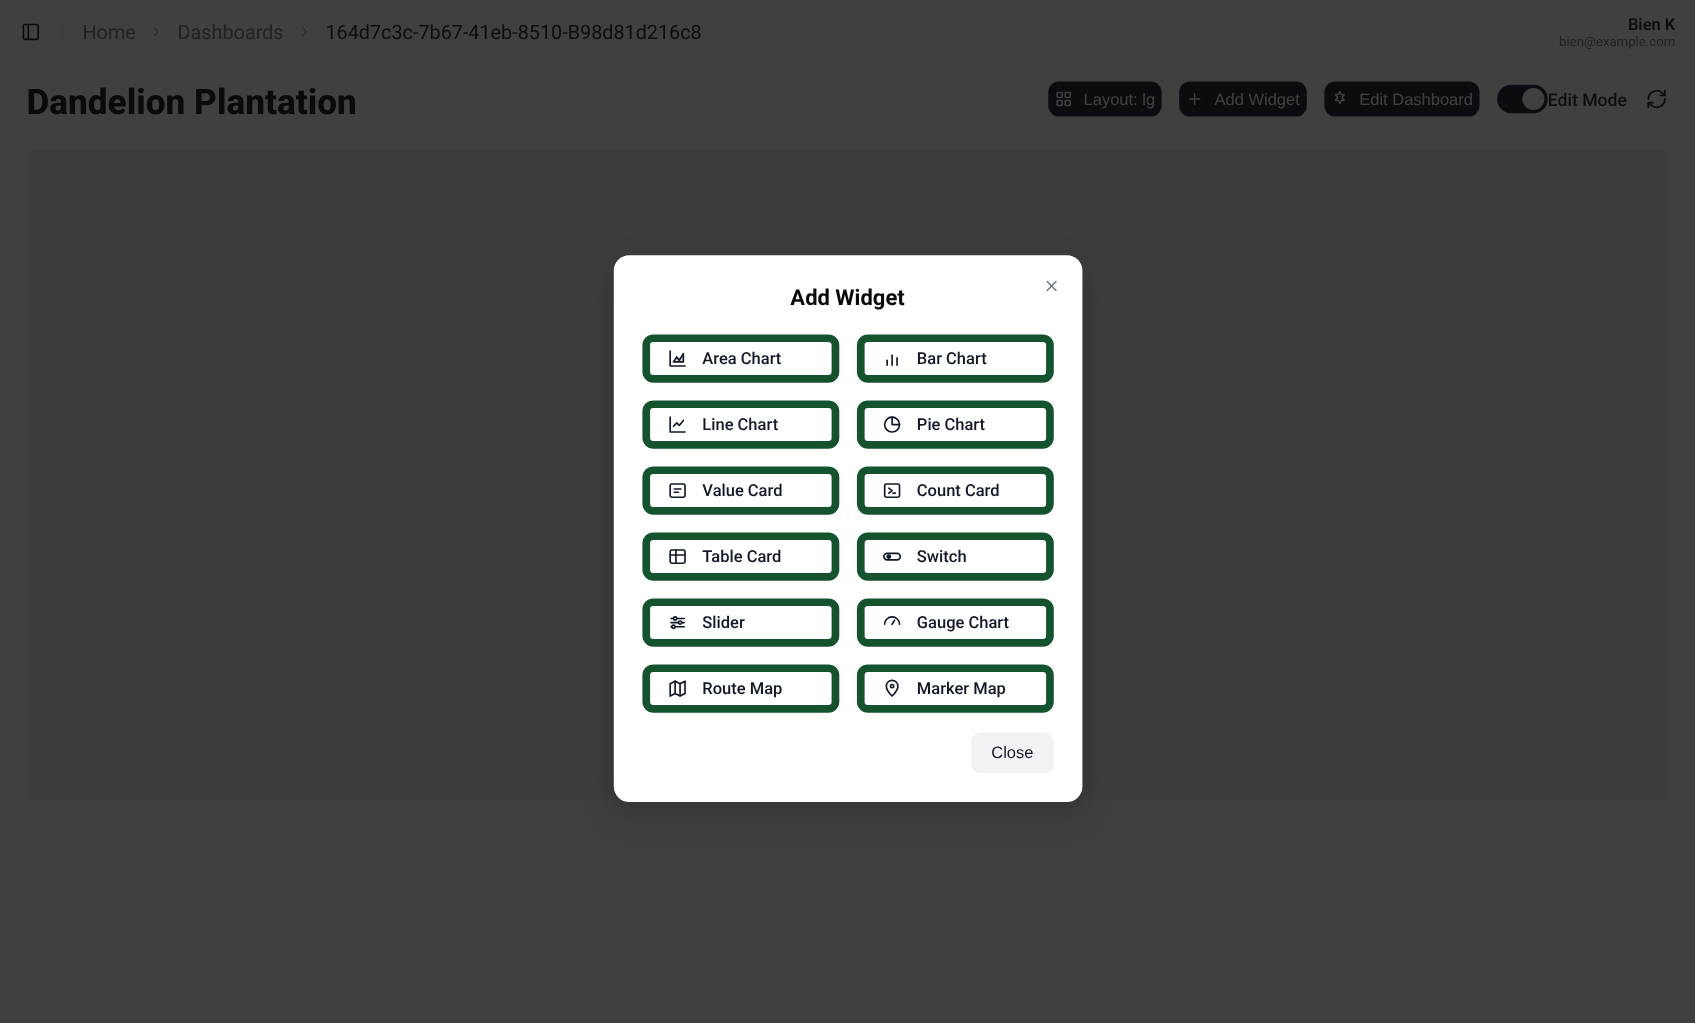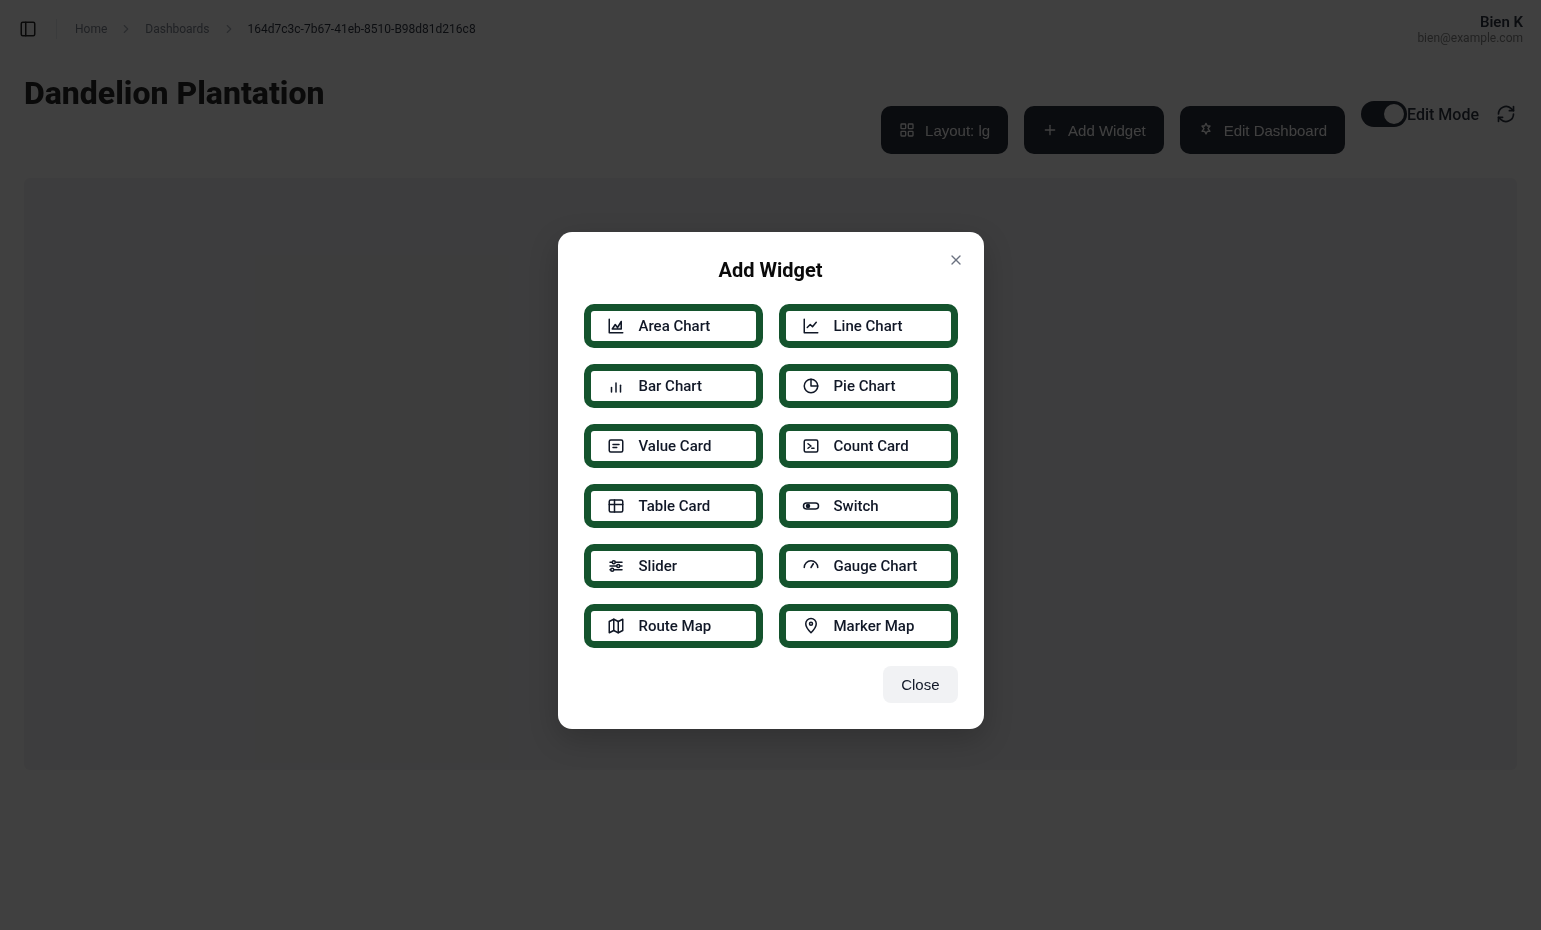--- a/index.html
+++ b/index.html
@@ -45,21 +45,21 @@
 .divider-v {
   width: 1px;
   height: 20px;
   background: #e5e7eb;
 }
 
 .breadcrumb {
   display: flex;
   align-items: center;
   gap: 12px;
-  font-size: 12px;
+  font-size: 18px;
 }
 
 .breadcrumb-item {
   color: #6b7280;
 }
 
 .breadcrumb-item.current {
   color: #111827;
 }
 
@@ -108,26 +108,25 @@
 }
 
 .btn {
   display: inline-flex;
   align-items: center;
   gap: 10px;
   background: #0b1220;
   color: #ffffff;
   border: none;
   border-radius: 10px;
-  padding: 10px 18px;
+  padding: 10px 6px;
   font-size: 15px;
   font-weight: 500;
-  height: 48px;
+  height: 32px;
   cursor: pointer;
-  margin-top: 32px;
 }
 
 .btn .icon {
   display: flex;
   align-items: center;
   justify-content: center;
 }
 
 .edit-mode {
   display: flex;
@@ -372,36 +371,36 @@
             <path d="M3 3v18h18"></path>
             <path d="M7 16l4-6 3 4 5-8v10H7z" fill="currentColor" fill-opacity="0.15"></path>
           </svg>
         </span>
         <span>Area Chart</span>
       </div>
 
       <div class="widget-option">
         <span class="icon">
           <svg width="18" height="18" viewBox="0 0 24 24" fill="none" stroke="currentColor" stroke-width="2" stroke-linecap="round" stroke-linejoin="round">
-            <path d="M3 3v18h18"></path>
-            <polyline points="7 14 11 10 14 13 19 7"></polyline>
-          </svg>
-        </span>
-        <span>Line Chart</span>
-      </div>
-
-      <div class="widget-option">
-        <span class="icon">
-          <svg width="18" height="18" viewBox="0 0 24 24" fill="none" stroke="currentColor" stroke-width="2" stroke-linecap="round" stroke-linejoin="round">
             <line x1="6" y1="20" x2="6" y2="14"></line>
             <line x1="12" y1="20" x2="12" y2="8"></line>
             <line x1="18" y1="20" x2="18" y2="11"></line>
           </svg>
         </span>
         <span>Bar Chart</span>
+      </div>
+
+      <div class="widget-option">
+        <span class="icon">
+          <svg width="18" height="18" viewBox="0 0 24 24" fill="none" stroke="currentColor" stroke-width="2" stroke-linecap="round" stroke-linejoin="round">
+            <path d="M3 3v18h18"></path>
+            <polyline points="7 14 11 10 14 13 19 7"></polyline>
+          </svg>
+        </span>
+        <span>Line Chart</span>
       </div>
 
       <div class="widget-option">
         <span class="icon">
           <svg width="18" height="18" viewBox="0 0 24 24" fill="none" stroke="currentColor" stroke-width="2" stroke-linecap="round" stroke-linejoin="round">
             <path d="M21 12a9 9 0 1 1-9-9"></path>
             <path d="M12 3a9 9 0 0 1 9 9h-9V3z"></path>
           </svg>
         </span>
         <span>Pie Chart</span>

